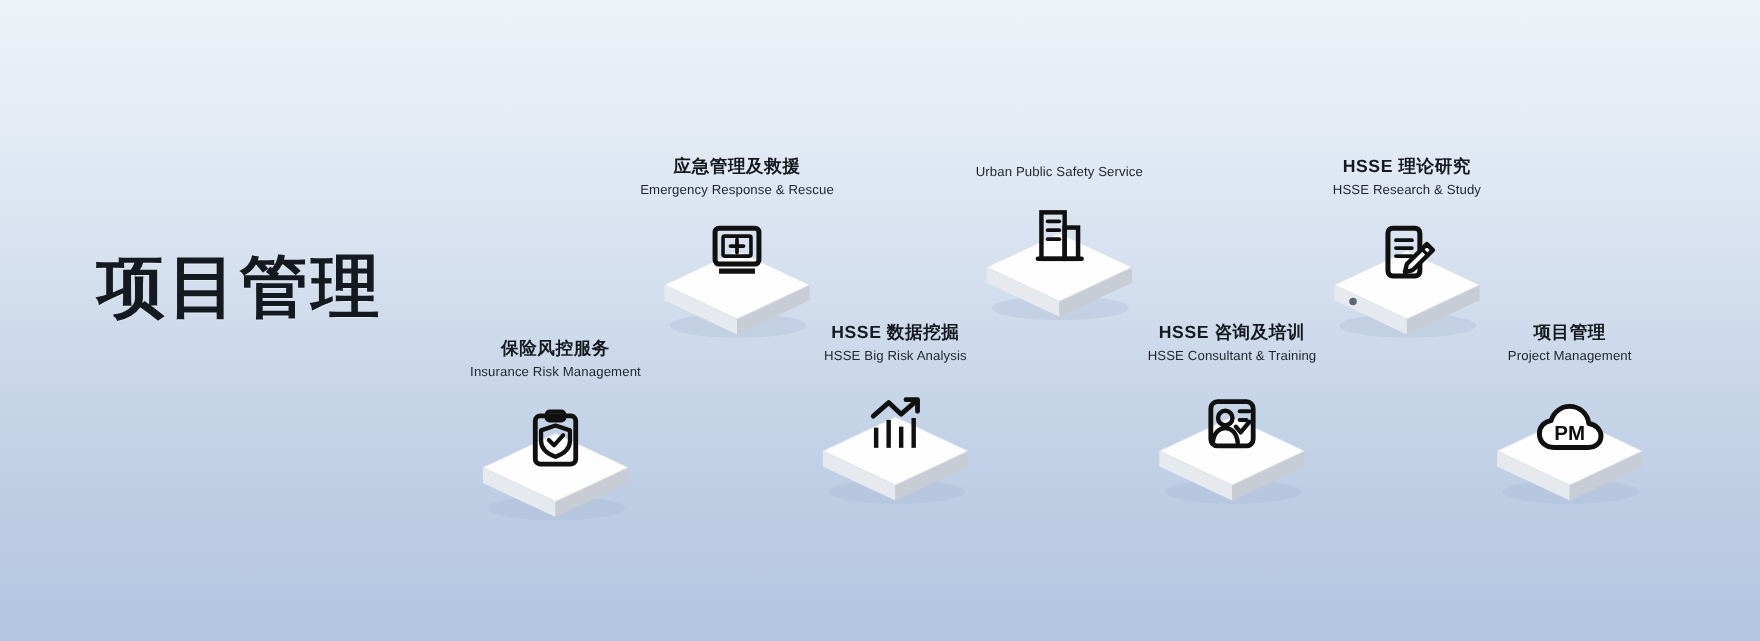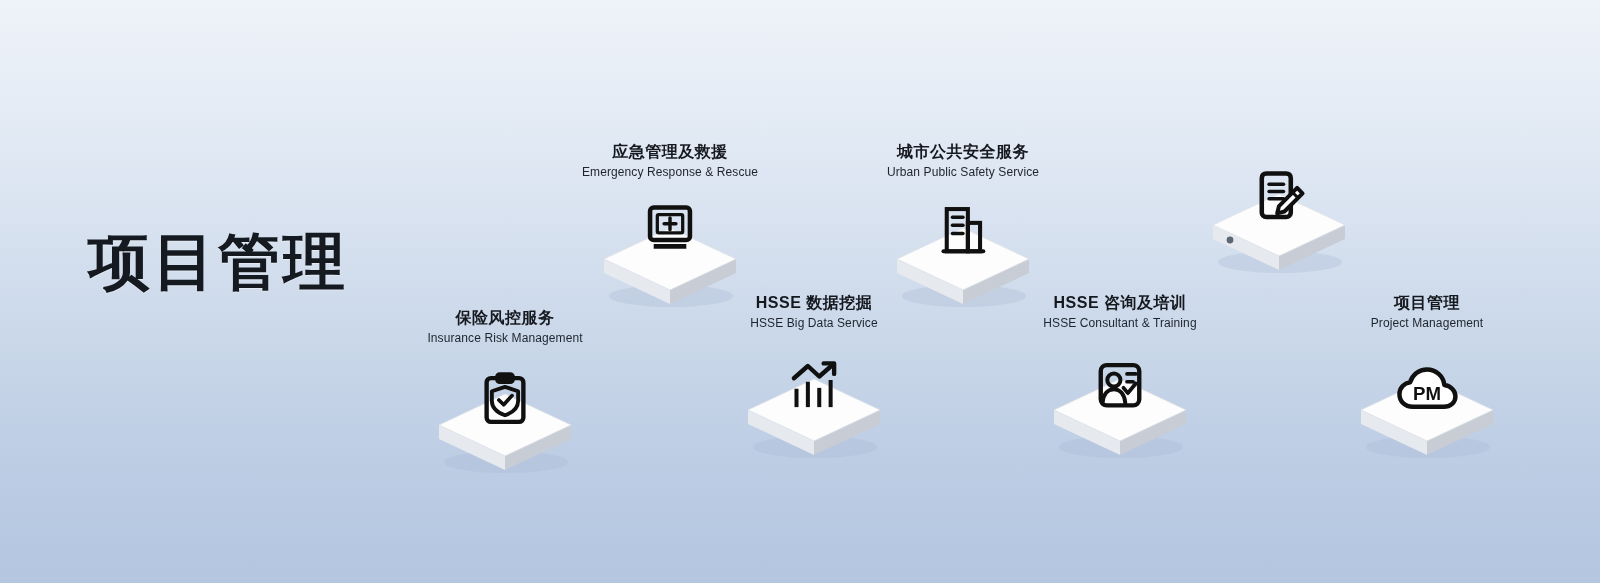--- a/index.html
+++ b/index.html
@@ -162,21 +162,21 @@
           <path d="M32 17 L47 22 V33 C47 41 40 46.5 32 49.5 C24 46.5 17 41 17 33 V22 Z" fill="none" stroke="#101010" stroke-width="4.4" stroke-linejoin="round"></path>
           <polyline points="25,32 30.5,37.5 40,27" fill="none" stroke="#101010" stroke-width="4.2" stroke-linecap="round" stroke-linejoin="round"></polyline>
         </svg>
       </div>
     </div>
   </div>
 
   <div class="domain-card row-bottom" style="left:684px; top:295px;">
     <div class="card-label">
       <div class="label-cn">HSSE 数据挖掘</div>
-      <div class="label-en">HSSE Big Data Service</div>
+      <div class="label-en">HSSE Big Risk Analysis</div>
     </div>
     <div class="plinth-wrap">
       <div class="plinth">
         <svg viewBox="0 0 150 96" width="150" height="96">
           <ellipse cx="76" cy="82" rx="62" ry="11" fill="#a9bad3" opacity="0.33"></ellipse>
           <polygon points="75,14 141,45 75,76 9,45" fill="#fdfdfd"></polygon>
           <polygon points="9,45 75,76 75,90 9,59" fill="#e6e9ee"></polygon>
           <polygon points="141,45 75,76 75,90 141,59" fill="#c7ccd5"></polygon>
           <polygon points="75,14 141,45 75,76 9,45" fill="none" stroke="#dfe3ea" stroke-width="0.8"></polygon>
         </svg>
@@ -189,21 +189,20 @@
           <line x1="51" y1="24" x2="51" y2="55" stroke="#101010" stroke-width="4.6" stroke-linecap="butt"></line>
           <polyline points="9,22 25,8 38,20 54,6" fill="none" stroke="#101010" stroke-width="5" stroke-linecap="round" stroke-linejoin="round"></polyline>
           <polyline points="43,5 55,5 55,17" fill="none" stroke="#101010" stroke-width="5" stroke-linecap="round" stroke-linejoin="round"></polyline>
         </svg>
       </div>
     </div>
   </div>
 
   <div class="domain-card row-top" style="left:833px; top:144px;">
     <div class="card-label">
-      <div class="label-cn">城市公共安全服务</div>
       <div class="label-en">Urban Public Safety Service</div>
     </div>
     <div class="plinth-wrap">
       <div class="plinth">
         <svg viewBox="0 0 150 96" width="150" height="96">
           <ellipse cx="76" cy="82" rx="62" ry="11" fill="#a9bad3" opacity="0.33"></ellipse>
           <polygon points="75,14 141,45 75,76 9,45" fill="#fdfdfd"></polygon>
           <polygon points="9,45 75,76 75,90 9,59" fill="#e6e9ee"></polygon>
           <polygon points="141,45 75,76 75,90 141,59" fill="#c7ccd5"></polygon>
           <polygon points="75,14 141,45 75,76 9,45" fill="none" stroke="#dfe3ea" stroke-width="0.8"></polygon>
@@ -244,20 +243,24 @@
           <path d="M12 50 C13 39 19 34.5 25 34.5 C31 34.5 37 39 38 50" fill="none" stroke="#101010" stroke-width="4.6" stroke-linecap="round"></path>
           <line x1="40" y1="17" x2="50" y2="17" stroke="#101010" stroke-width="4.2" stroke-linecap="round"></line>
           <line x1="40" y1="26" x2="47" y2="26" stroke="#101010" stroke-width="4.2" stroke-linecap="round"></line>
           <polyline points="36,33 41,39 50,28" fill="none" stroke="#101010" stroke-width="4.4" stroke-linecap="round" stroke-linejoin="round"></polyline>
         </svg>
       </div>
     </div>
   </div>
 
   <div class="domain-card row-top" style="left:1149px; top:144px;">
+    <div class="card-label">
+      <div class="label-cn">HSSE  理论研究</div>
+      <div class="label-en">HSSE Research &amp; Study</div>
+    </div>
     <div class="plinth-wrap">
       <div class="plinth">
         <svg viewBox="0 0 150 96" width="150" height="96">
           <ellipse cx="76" cy="82" rx="62" ry="11" fill="#a9bad3" opacity="0.33"></ellipse>
           <polygon points="75,14 141,45 75,76 9,45" fill="#fdfdfd"></polygon>
           <polygon points="9,45 75,76 75,90 9,59" fill="#e6e9ee"></polygon>
           <polygon points="141,45 75,76 75,90 141,59" fill="#c7ccd5"></polygon>
           <polygon points="75,14 141,45 75,76 9,45" fill="none" stroke="#dfe3ea" stroke-width="0.8"></polygon>
           <circle cx="26" cy="60" r="3.4" fill="#5d6775"></circle>
         </svg>

